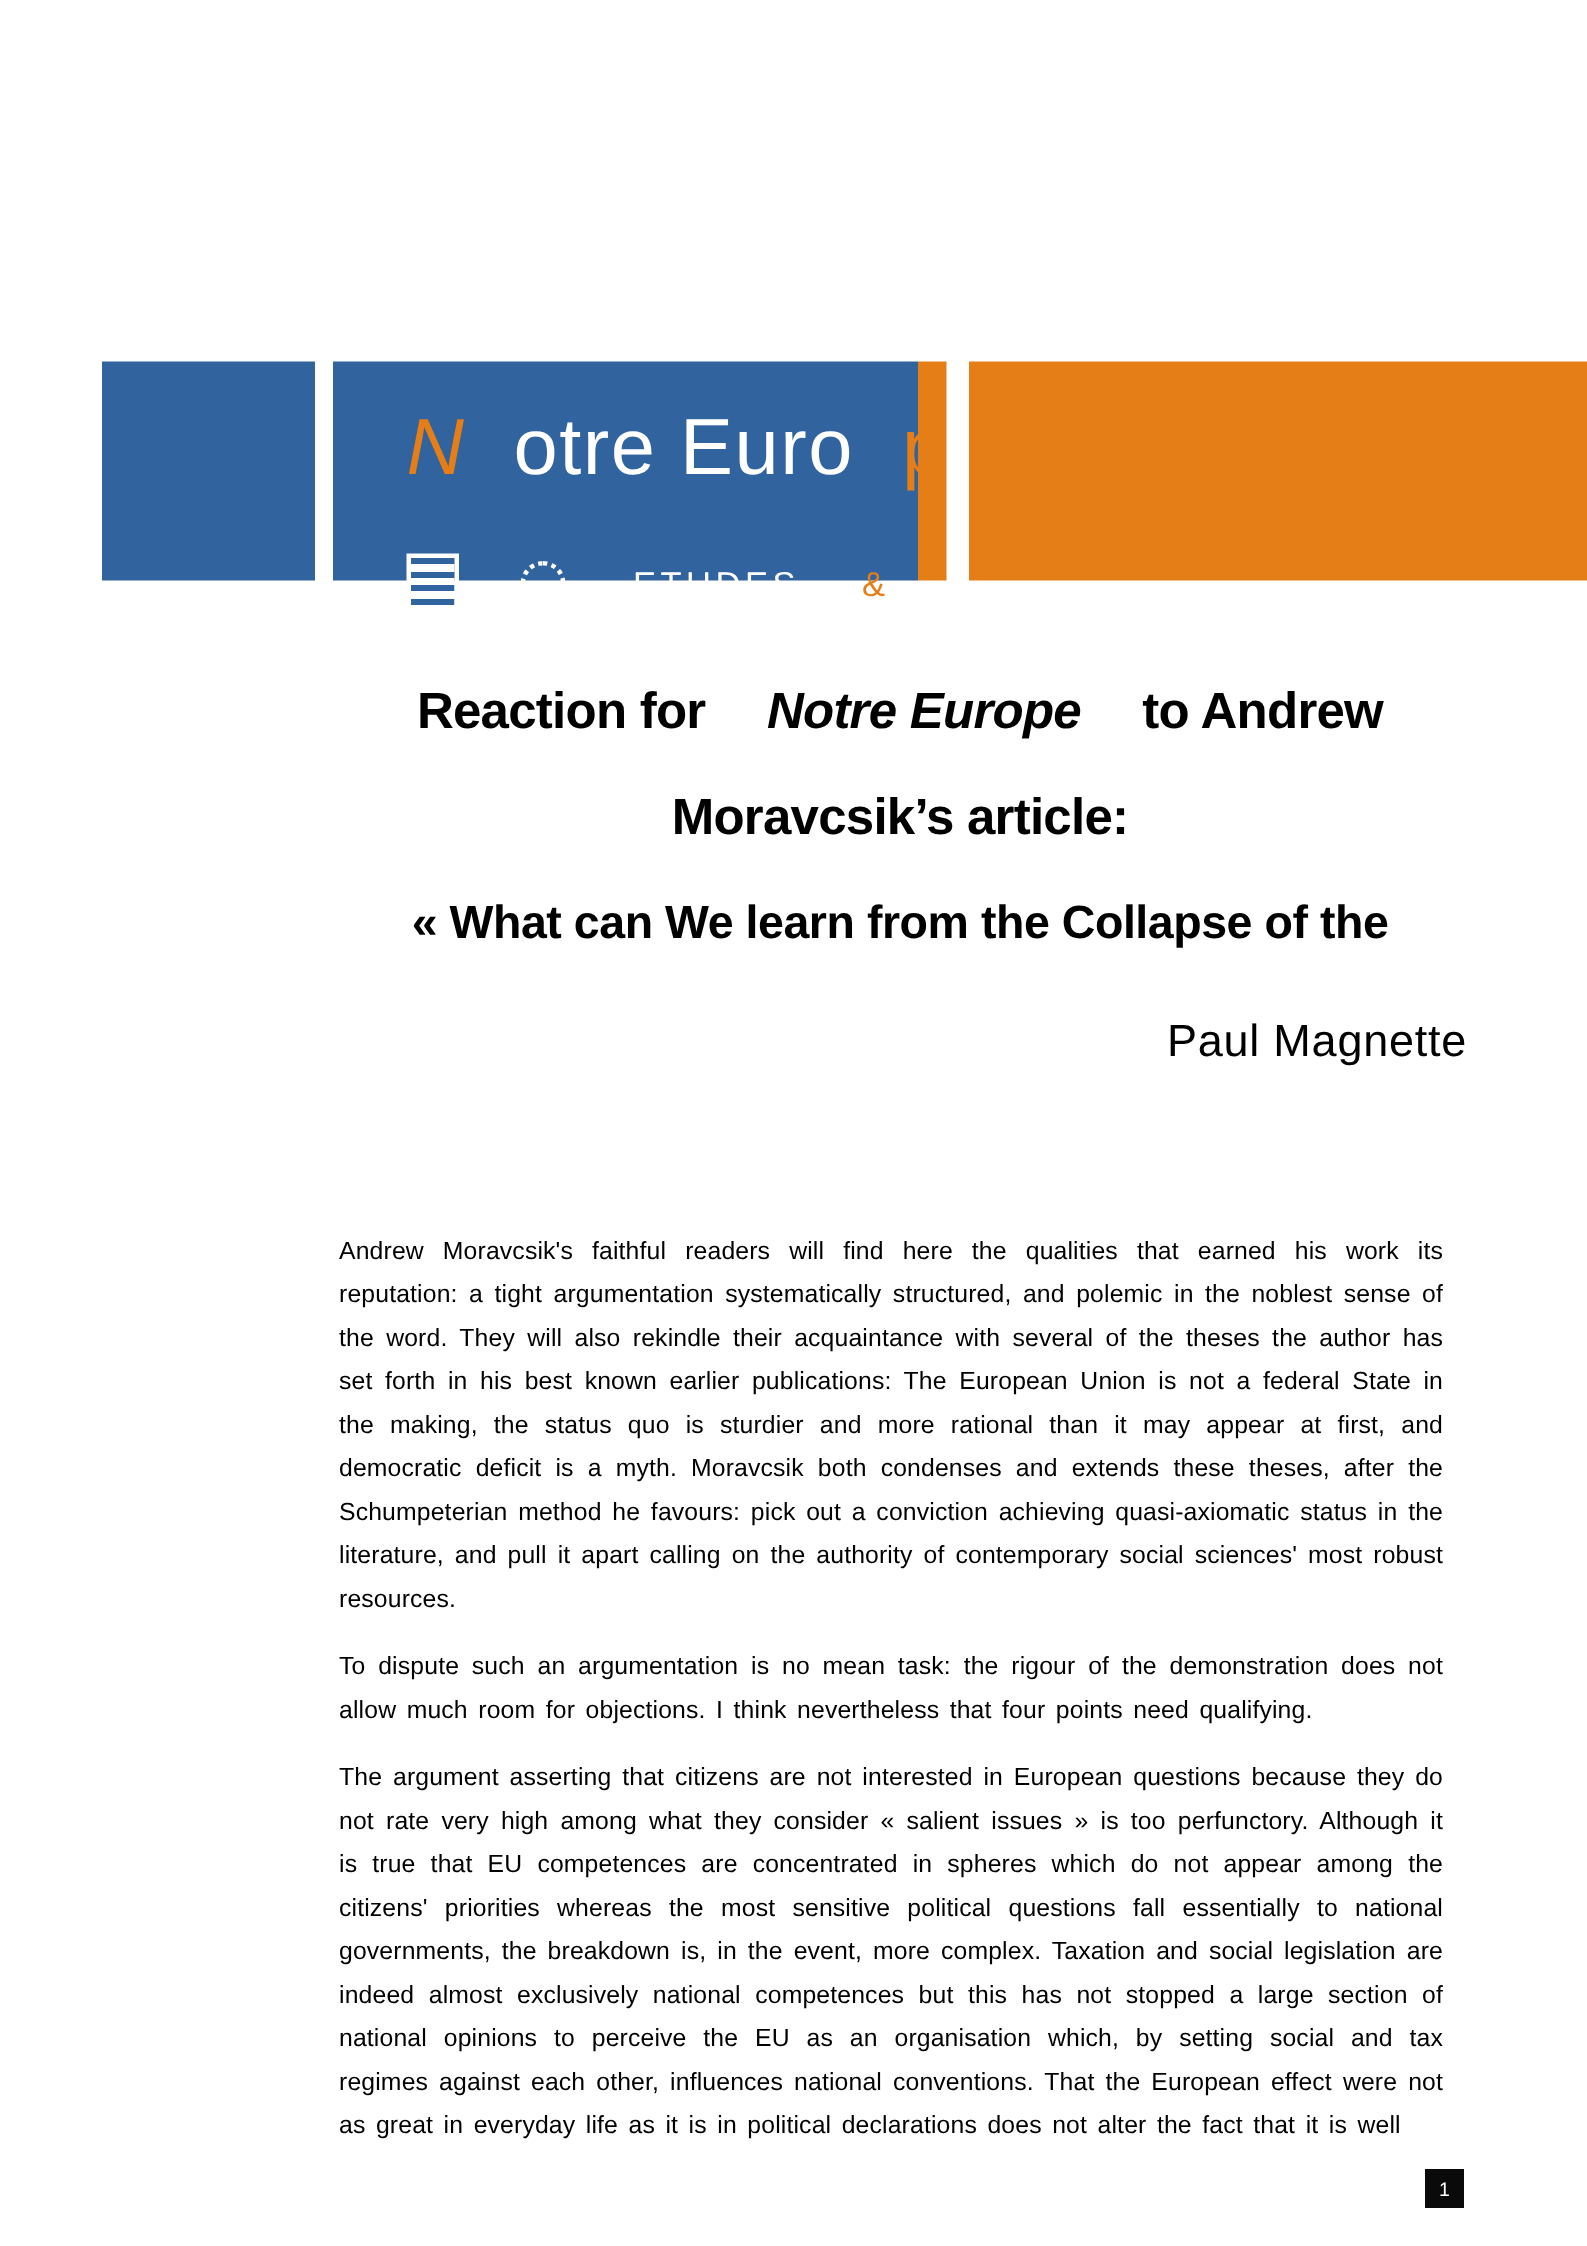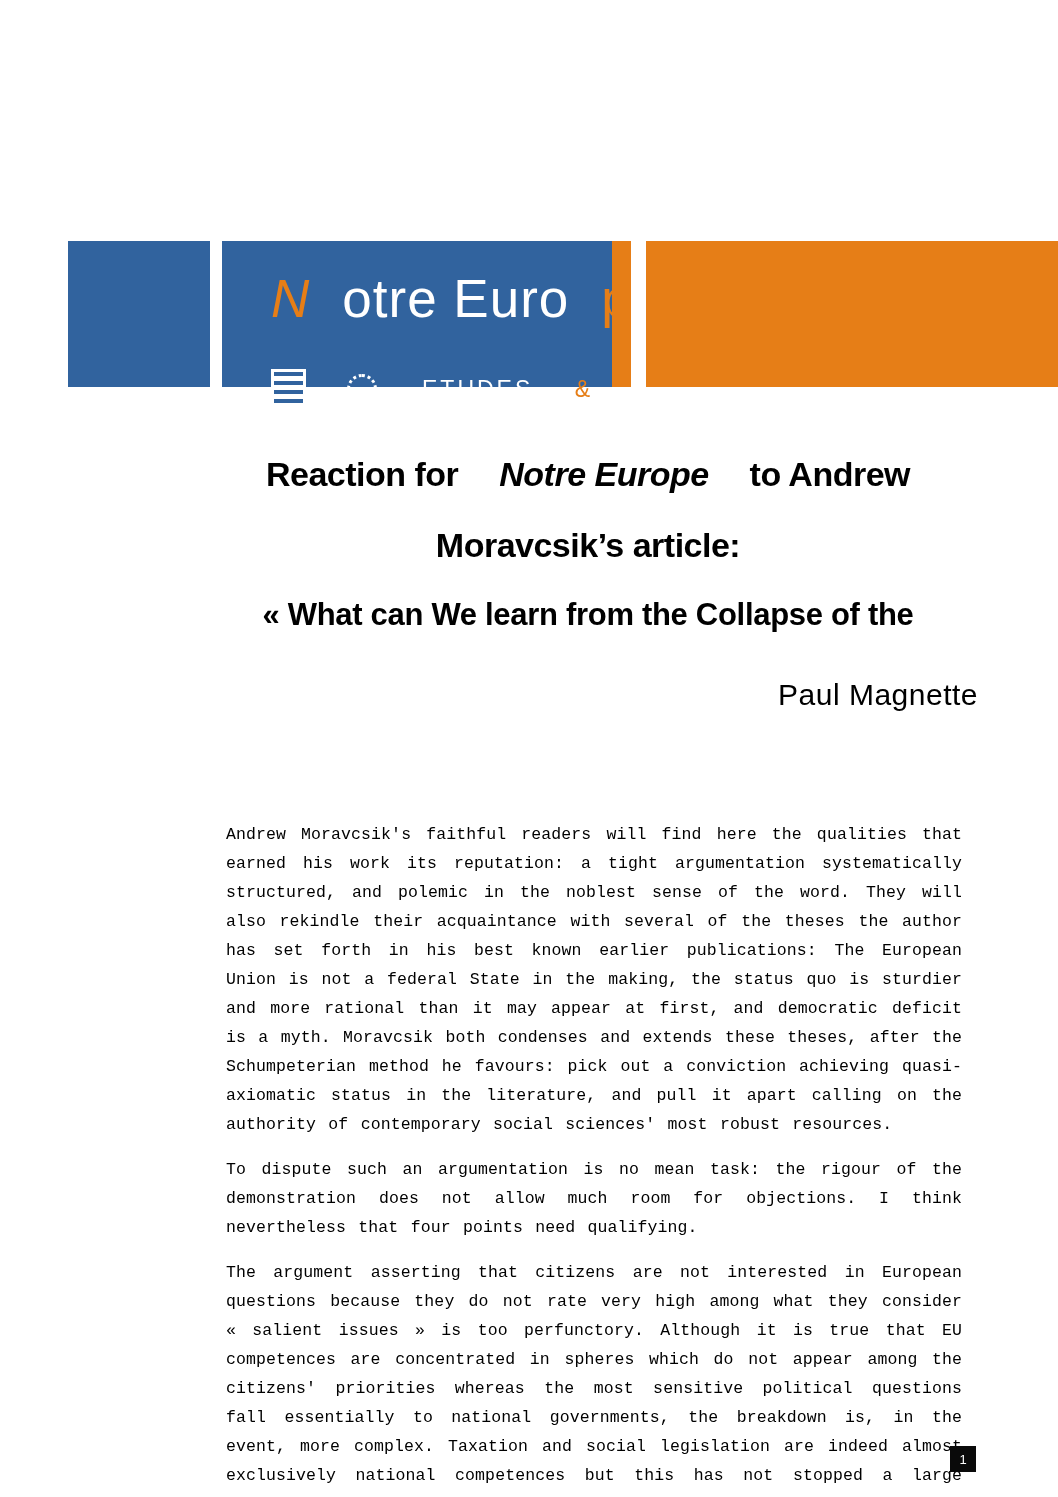--- a/index.html
+++ b/index.html
@@ -52,41 +52,41 @@
     border-radius: 50%;
   }
   .tagline-text {
     color: #ffffff; font-size: 23px; letter-spacing: 3px; white-space: nowrap;
     font-weight: 400; margin-left: 4px;
   }
   .tagline-text .accent { color: #e67e17; }
 
   
   .article-title {
-    position: absolute; left: 120px; top: 383px; width: 840px;
+    position: absolute; left: 132px; top: 383px; width: 840px;
     text-align: center; font-weight: 700; color: #000;
   }
   .title-line-main { font-size: 34px; line-height: 55px; letter-spacing: -0.5px; }
   .title-line-sub  { font-size: 31px; line-height: 52px; letter-spacing: -0.3px; }
   .title-line-main em { font-style: italic; }
 
   
   .author-byline {
     position: absolute; left: 162px; top: 630px; width: 768px;
     text-align: right; font-size: 30px; font-weight: 400; letter-spacing: 0.5px;
   }
 
   
   .article-body {
     position: absolute; left: 162px; top: 756px; width: 768px;
     font-size: 16.5px; line-height: 29px;
     text-align: justify; text-align-last: left;
     word-spacing: 0.14em; letter-spacing: 0.1px;
   }
-  .article-body p { margin-bottom: 16px; font-family: Liberation Mono, monospace; }
+  .article-body p { margin-bottom: 16px; }
 
   
   .page-number-badge {
     position: absolute; left: 902px; top: 1398px; width: 26px; height: 26px;
     background: #0a0a0a; color: #ffffff;
     font-size: 13px; display: flex; align-items: center; justify-content: center;
   }
 </style>
 </head>
 <body>

